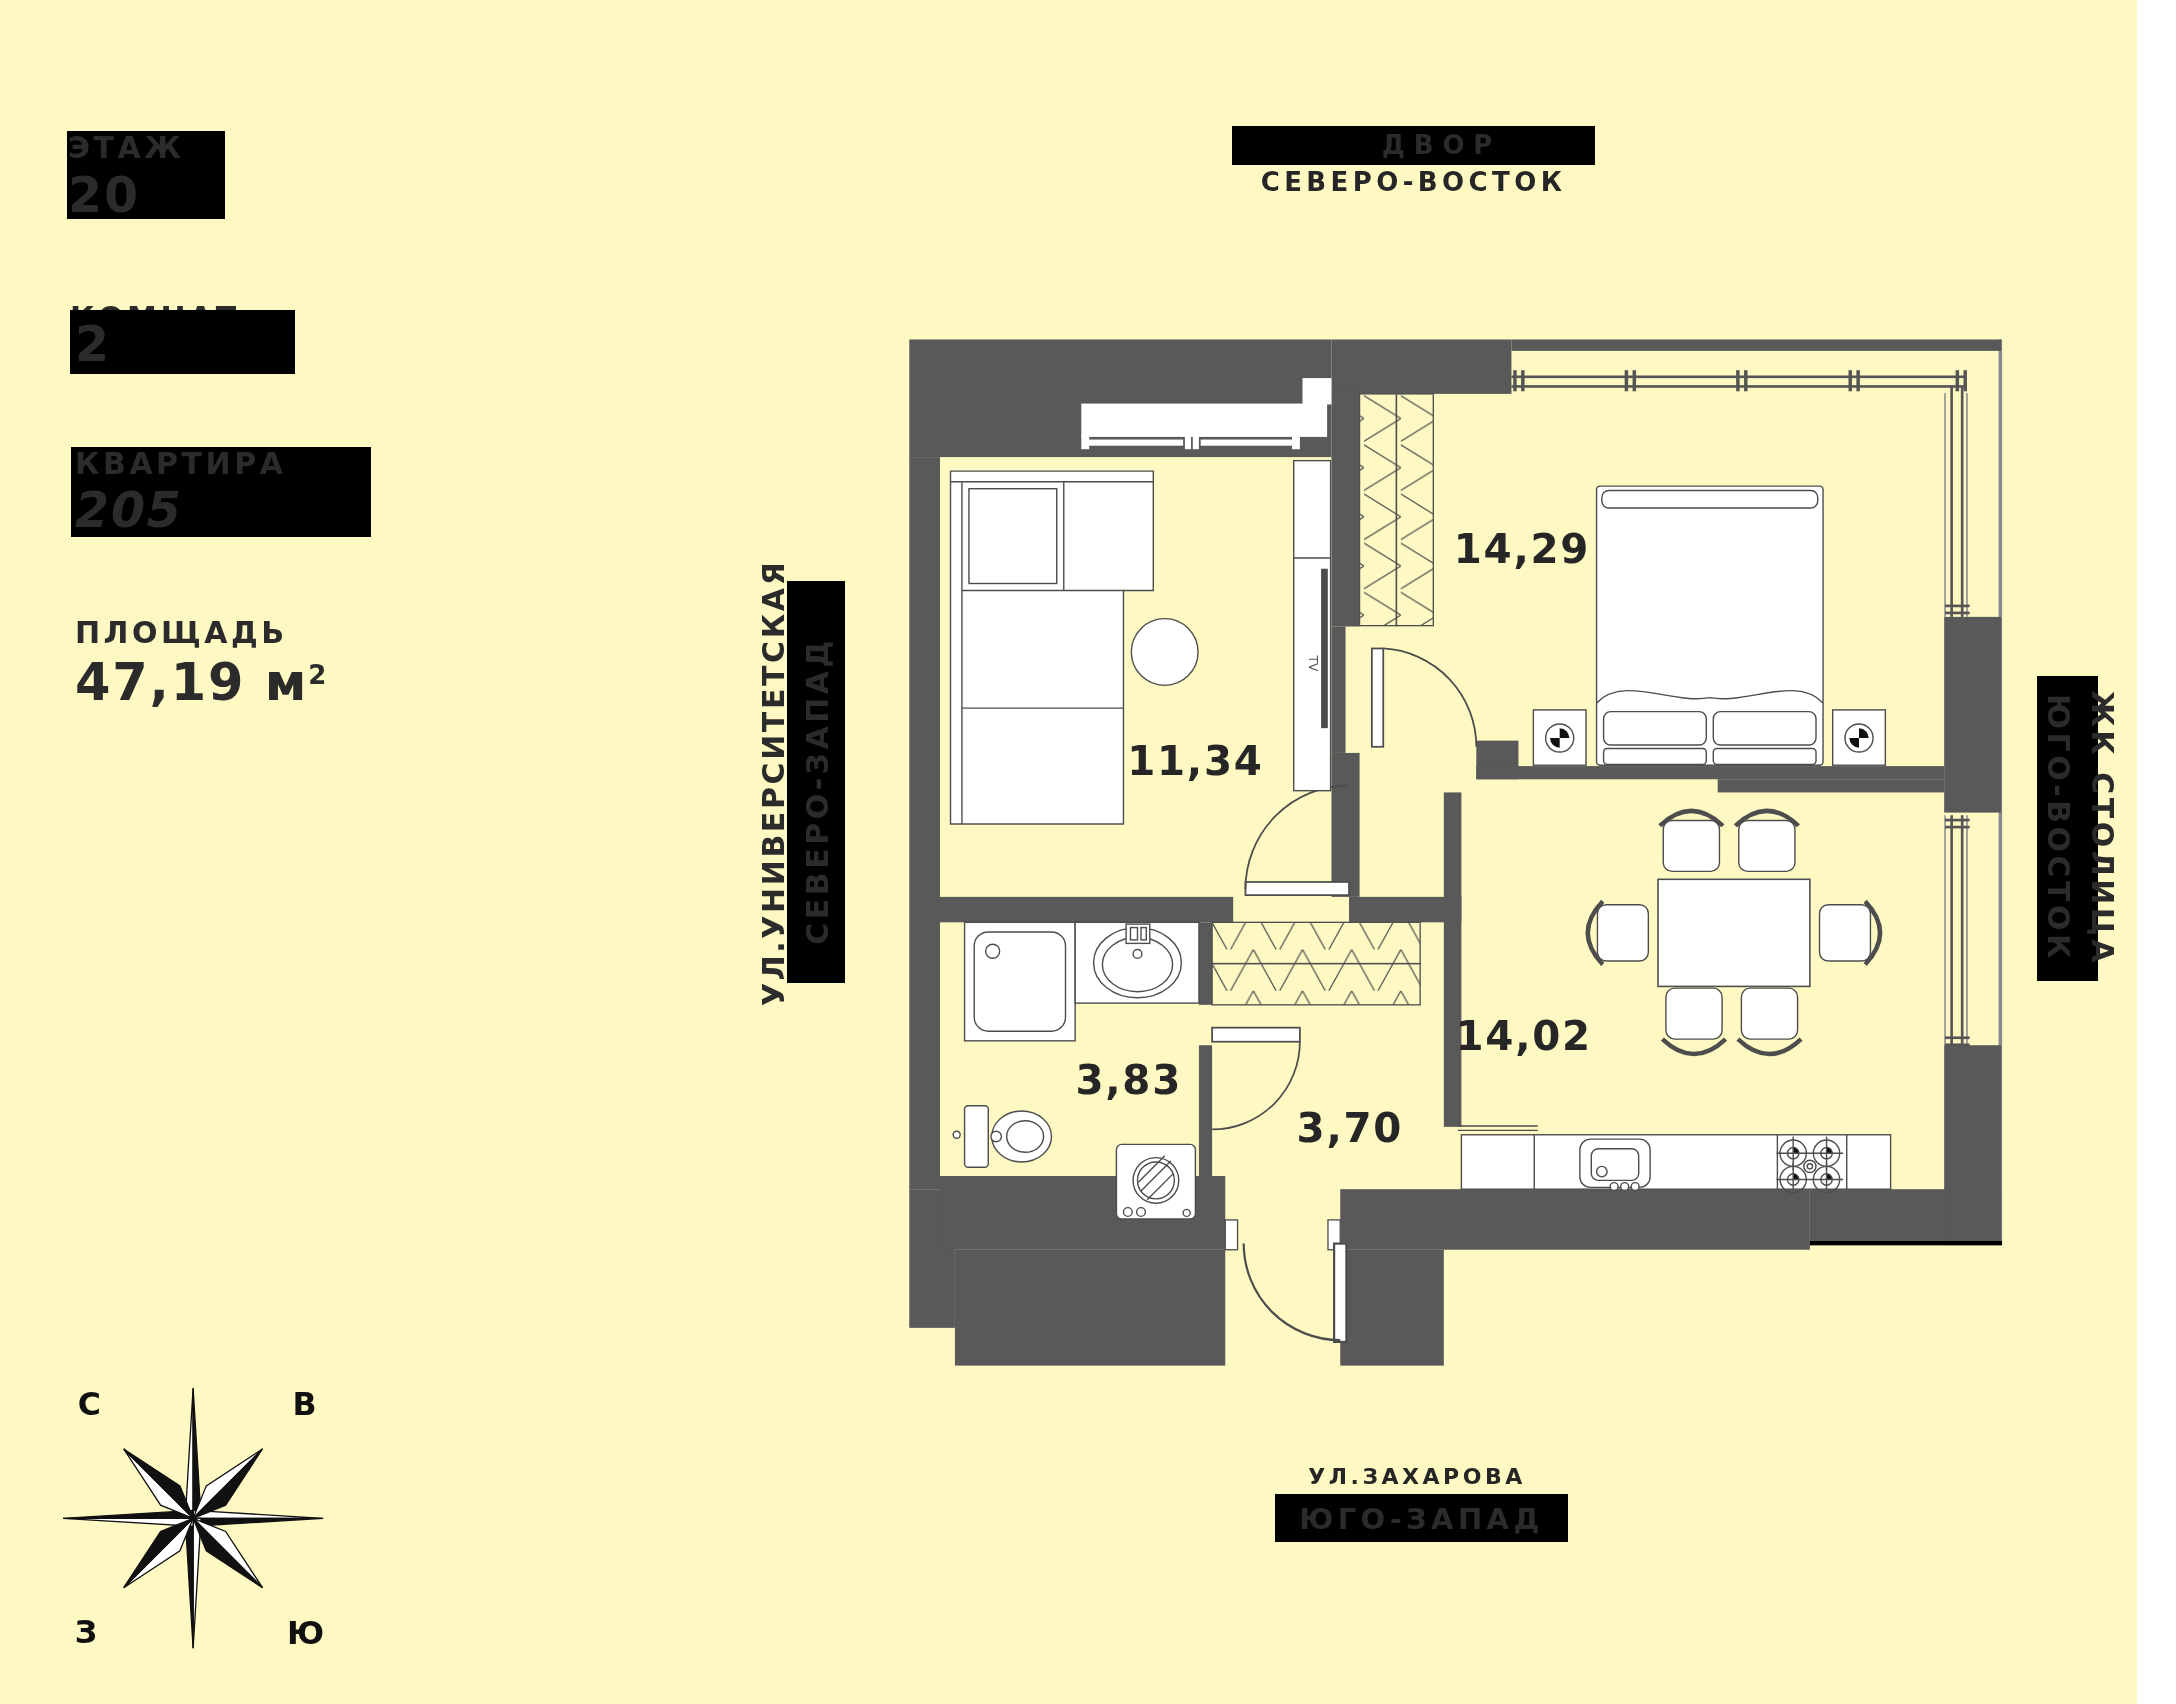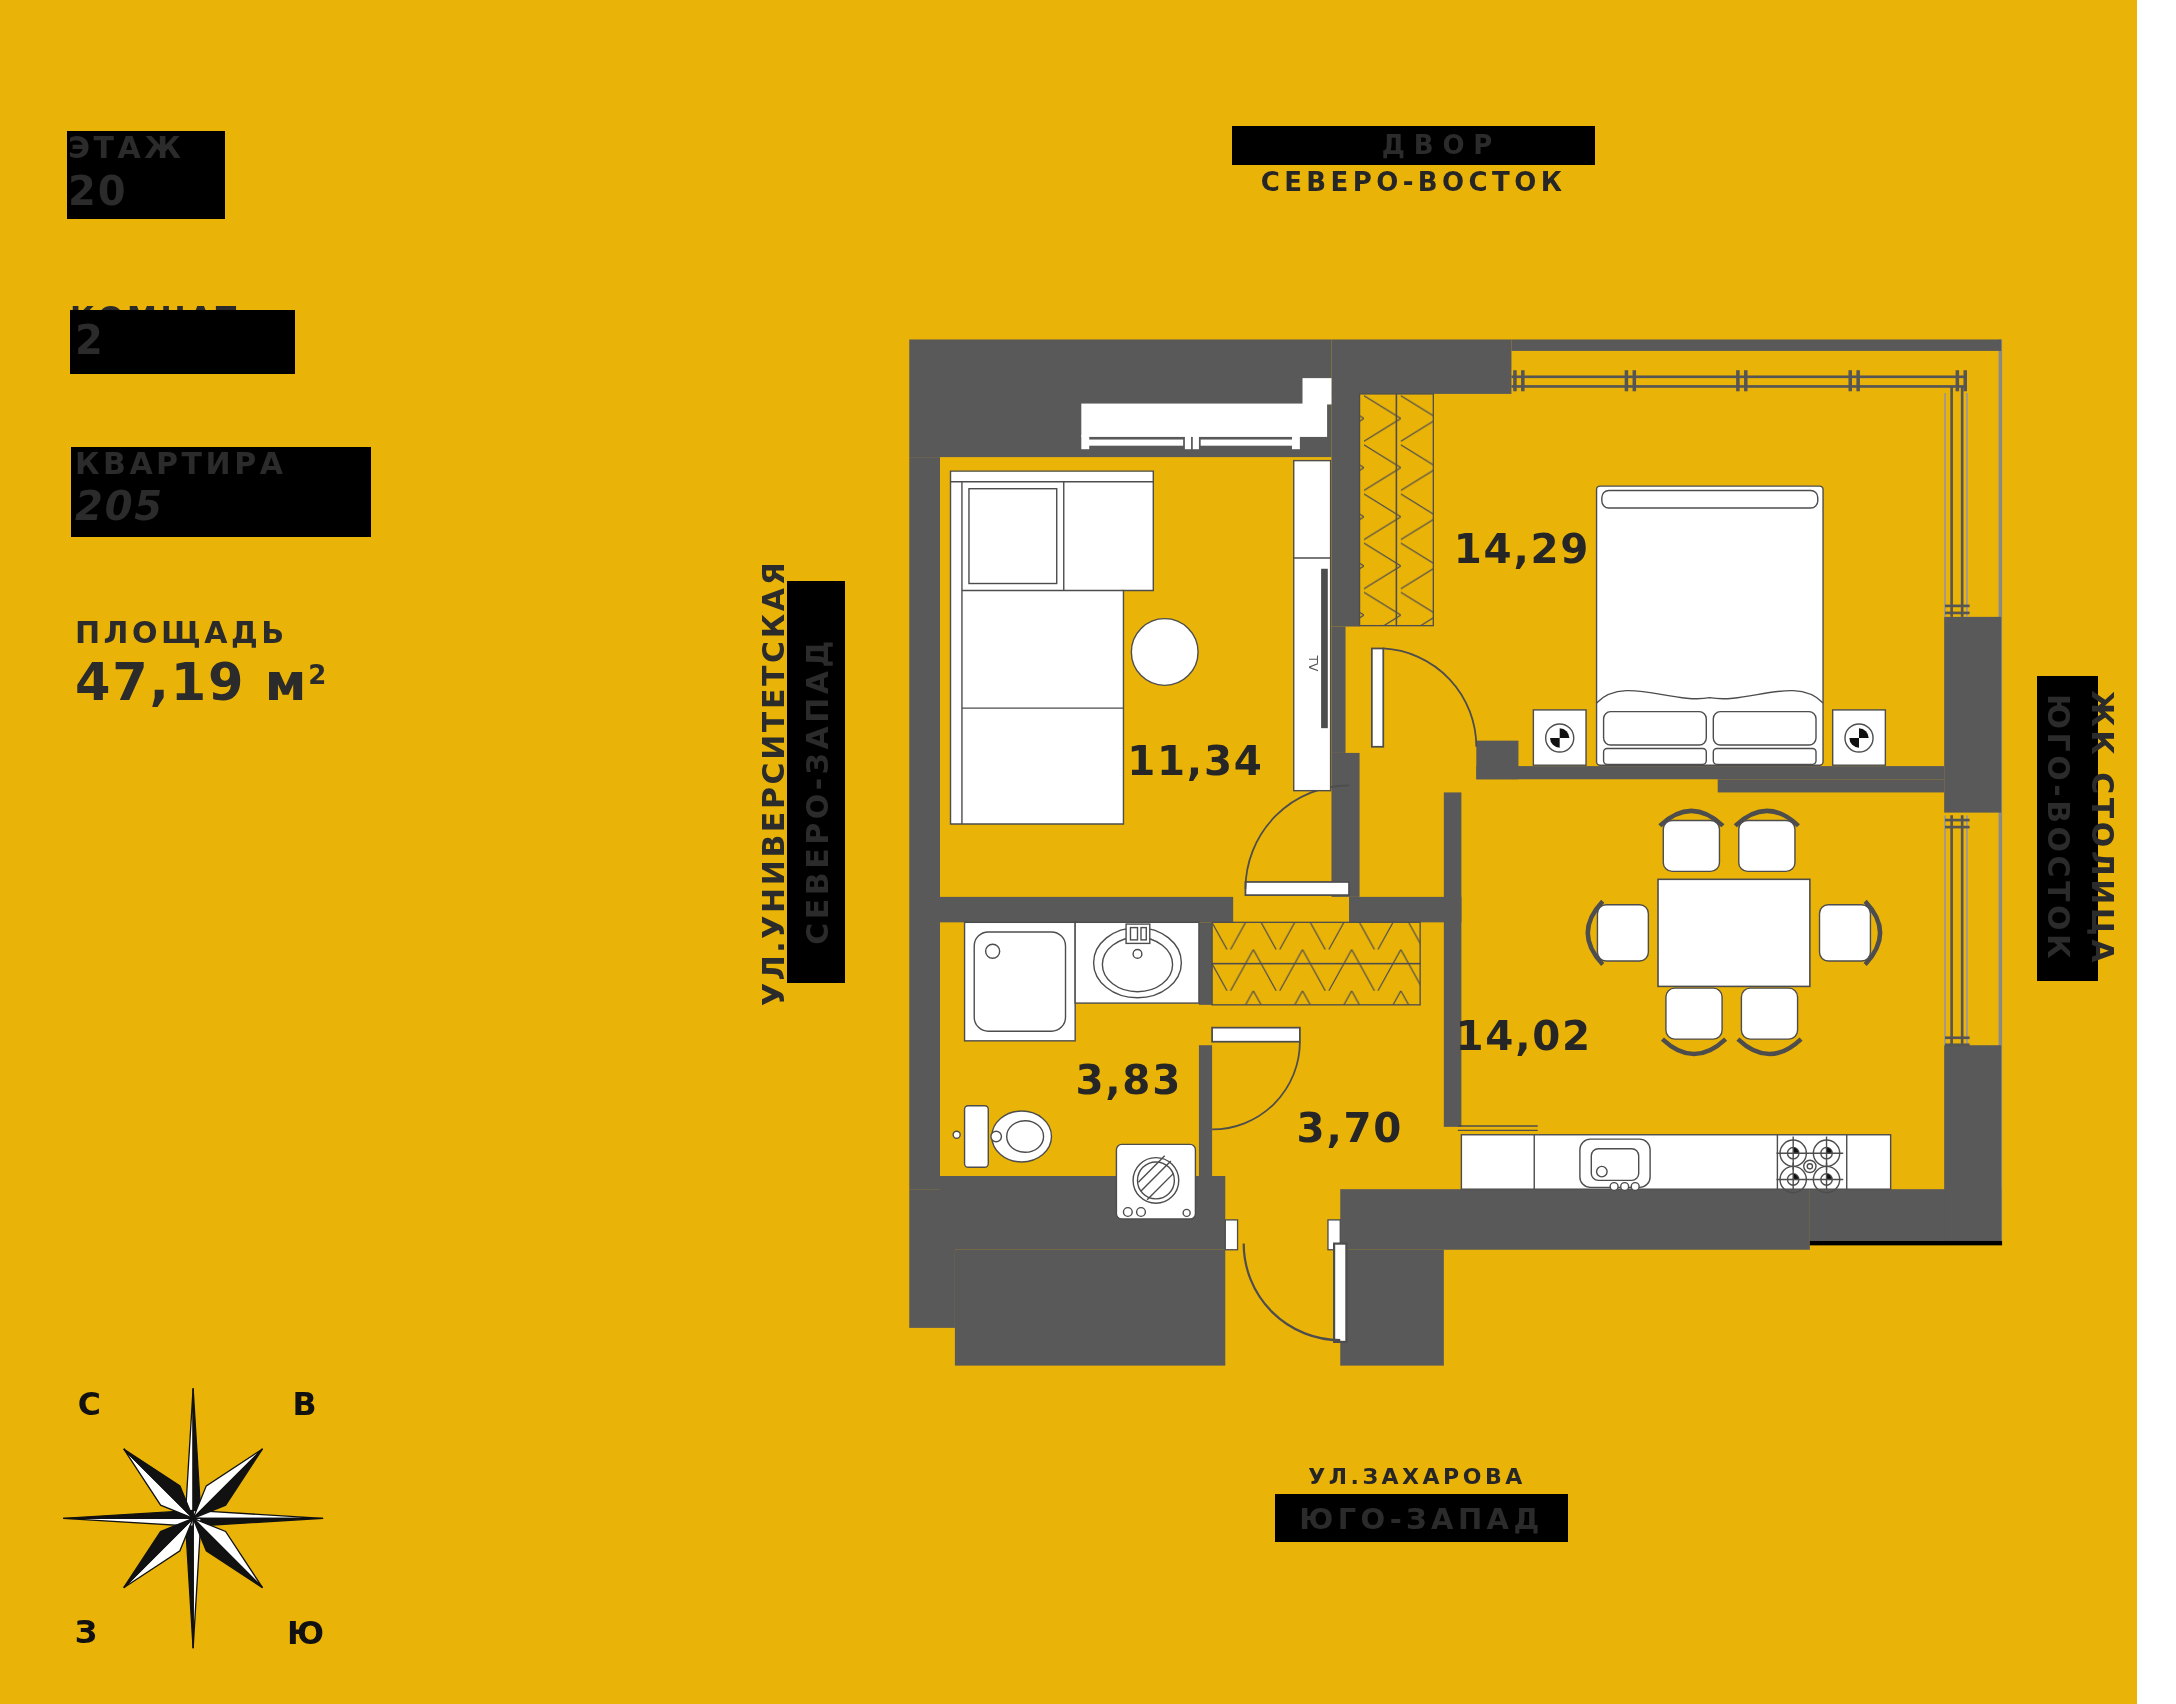--- a/index.html
+++ b/index.html
@@ -1,22 +1,22 @@
 <!DOCTYPE html>
 <html style="font-size:14px"><head>
 <meta charset="utf-8">
 <style>
   html,body{margin:0;padding:0;background:#fff;}
-  #page{position:relative;width:2137px;height:1705px;background:#eab308;overflow:hidden;
+  #page{position:relative;width:2137px;height:1705px;background:#fef9c3;overflow:hidden;
         font-family:"DejaVu Sans",sans-serif;color:#262626;}
   .abs{position:absolute;}
   .blackbox{position:absolute;background:#000;}
   .lbl{position:absolute;line-height:1;color:#2b2b2b;font-weight:700;white-space:nowrap;}
   .small{font-size:30px;letter-spacing:3.5px;}
-  .big{font-size:40px;letter-spacing:1.8px;}
+  .big{font-size:49px;letter-spacing:1.8px;}
   .ctr{text-align:center;}
   .vwrap{position:absolute;line-height:1;font-weight:700;color:#2b2b2b;text-align:center;}
   .vwrap div{white-space:nowrap;}
   sup.m2{font-size:26px;vertical-align:16px;letter-spacing:0;}
   svg text{font-family:"DejaVu Sans",sans-serif;}
 </style>
 </head>
 <body>
 
 <div id="page">

